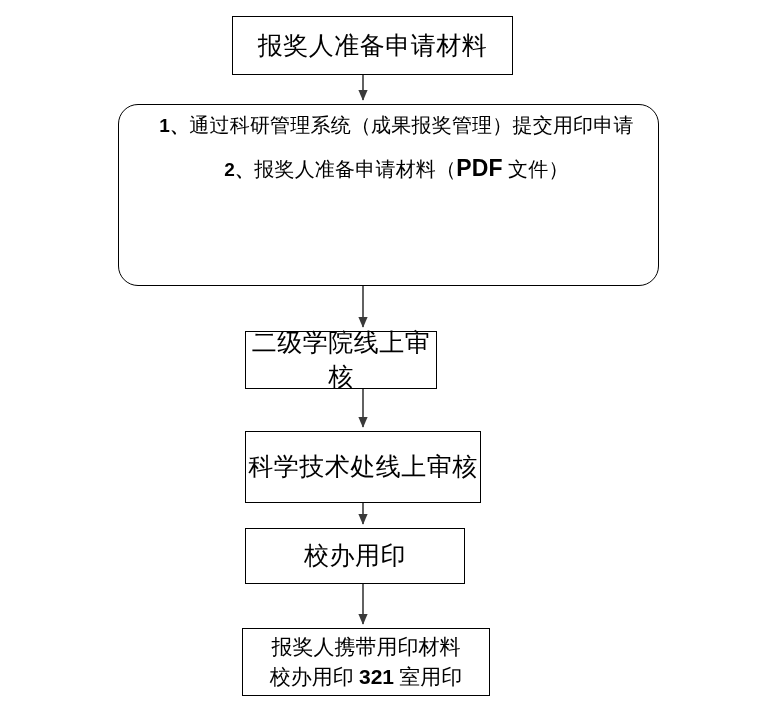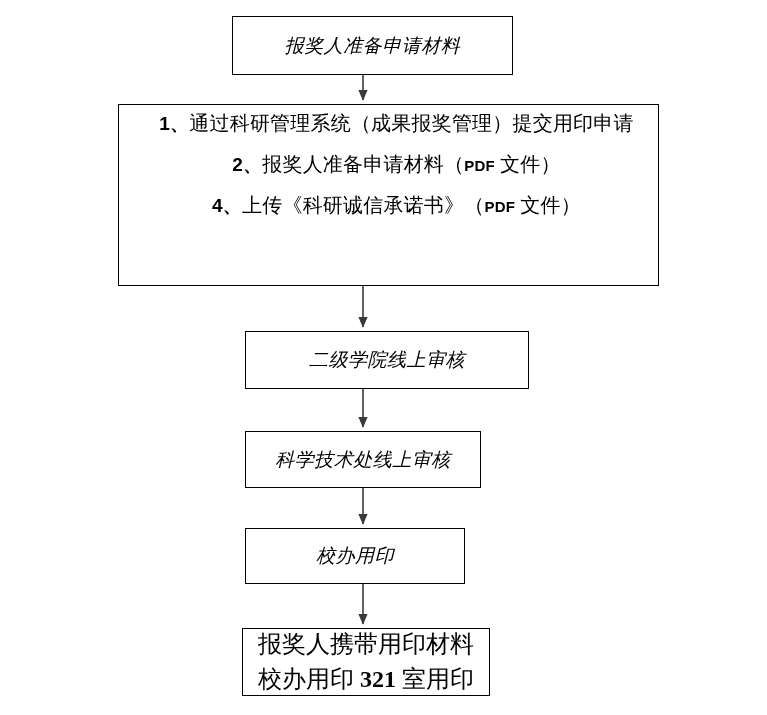--- a/index.html
+++ b/index.html
@@ -29,33 +29,32 @@
     box-sizing: border-box;
     border: 1px solid #000000;
     background: #ffffff;
     display: flex;
     align-items: center;
     justify-content: center;
     text-align: center;
   }
 
   .node .node-label {
-    font-size: 19px;
+    font-size: 25px;
     line-height: 1.35;
     letter-spacing: 0.5px;
     white-space: pre-line;
-    font-style: italic;
   }
 
   
   #node-prepare      { left: 232px; top: 16px;  width: 281px; height: 59px; }
   #node-steps        { left: 118px; top: 104px; width: 541px; height: 182px;
-                       display: block; padding: 8px 0 0 0; }
-  #node-college      { left: 245px; top: 331px; width: 284px; height: 58px; }
-  #node-sci-dept     { left: 245px; top: 431px; width: 236px; height: 57px; }
+                       display: block; padding: 8px 0 0 0; border-radius: 20px; }
+  #node-college      { left: 245px; top: 331px; width: 192px; height: 58px; }
+  #node-sci-dept     { left: 245px; top: 431px; width: 236px; height: 72px; }
   #node-seal-office  { left: 245px; top: 528px; width: 220px; height: 56px; }
   #node-pickup       { left: 242px; top: 628px; width: 248px; height: 68px; }
 
   
   .steps-list {
     margin: 0;
     padding: 0;
     list-style: none;
   }
   .step-line {
@@ -72,29 +71,29 @@
     font-weight: bold;
     font-size: 19px;
   }
   .step-line.bold {
     font-weight: bold;
   }
   .step-line.bold .step-num { font-weight: bold; }
   .latin {
     font-family: "Liberation Sans", "DejaVu Sans", sans-serif;
     font-weight: bold;
-    font-size: 15px;
+    font-size: 23px;
   }
 
   .pickup-label {
-    font-size: 24px;
+    font-size: 21px;
     line-height: 1.45;
   }
   .pickup-label .num {
-    font-family: Liberation Serif, serif;
+    font-family: Liberation Sans, sans-serif;
     font-weight: bold;
   }
 
   
   #connectors {
     position: absolute;
     left: 0; top: 0;
     width: 767px; height: 715px;
     pointer-events: none;
   }
@@ -131,23 +130,20 @@
 
       <li class="step-line">
         <span class="step-num">1、</span><span>通过科研管理系统（成果报奖管理）提交用印申请</span><span class="latin"></span><span></span>
       </li>
 
       <li class="step-line">
         <span class="step-num">2、</span><span>报奖人准备申请材料（</span><span class="latin">PDF</span><span> 文件）</span>
       </li>
 
 
-      <li class="step-line">
-        <span class="step-num">4、</span><span>上传《科研诚信承诺书》（</span><span class="latin">PDF</span><span> 文件）</span>
-      </li>
 
     </ul>
   </div>
 
   <div class="node" id="node-college">
     <span class="node-label">二级学院线上审核</span>
   </div>
 
   <div class="node" id="node-sci-dept">
     <span class="node-label">科学技术处线上审核</span>

